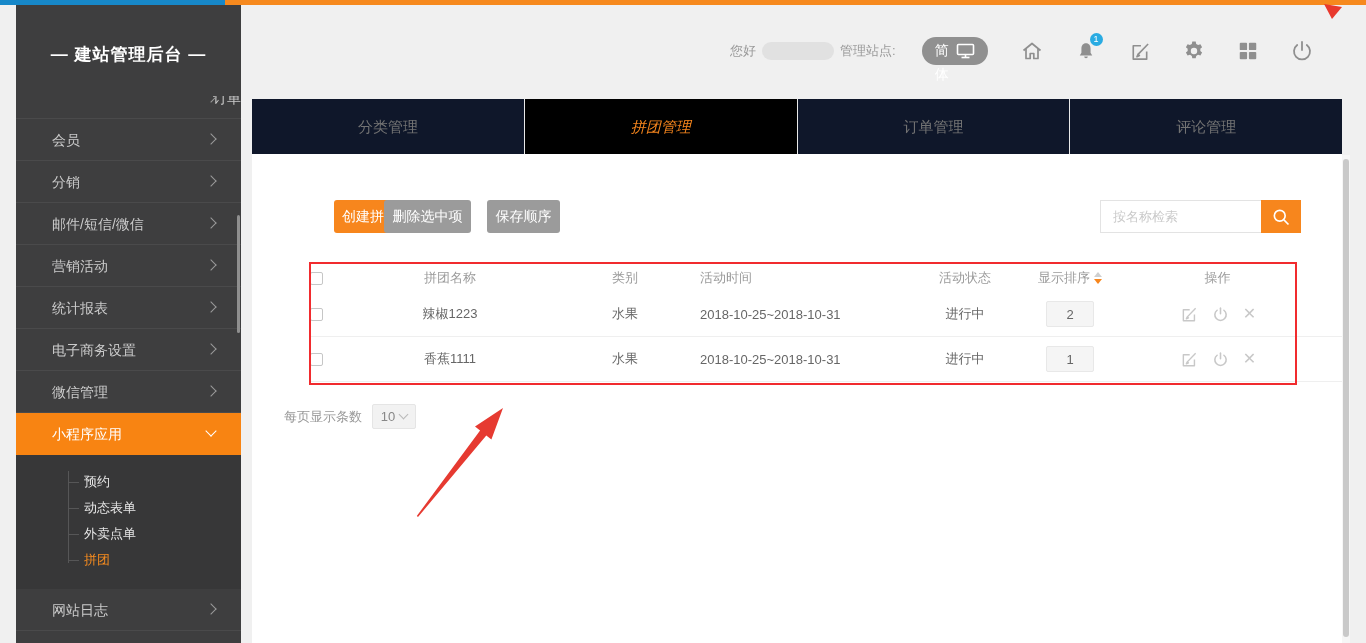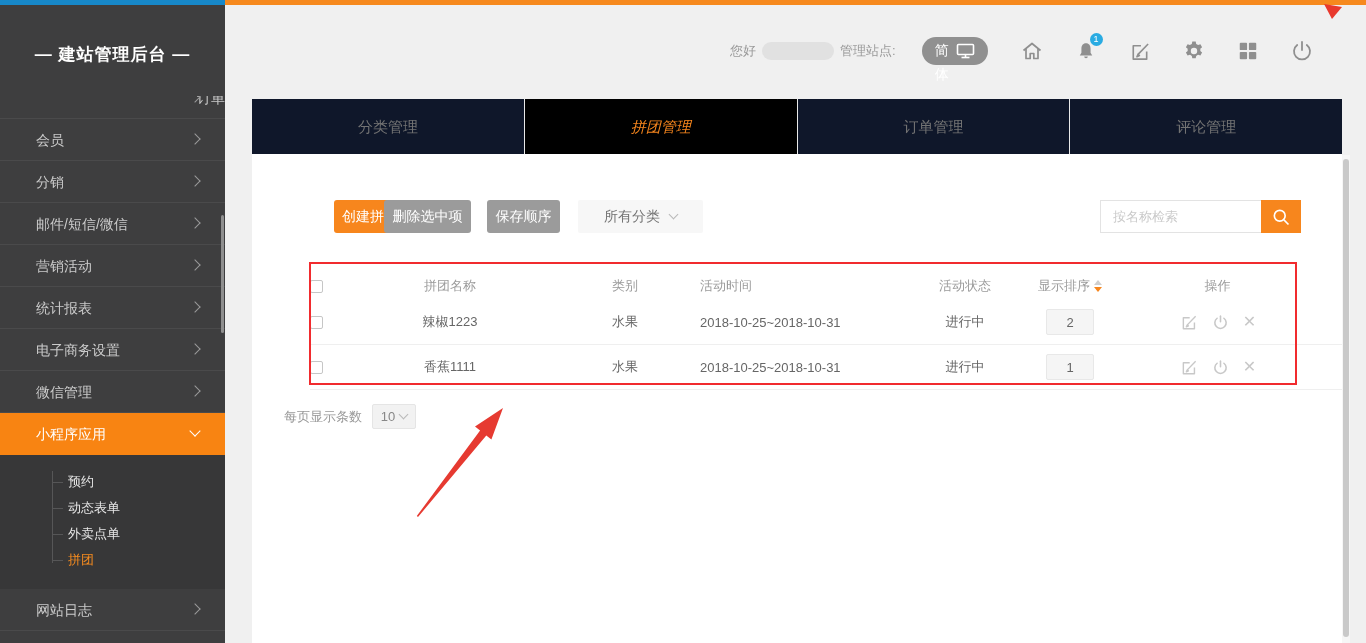--- a/index.html
+++ b/index.html
@@ -5,21 +5,21 @@
   * { margin:0; padding:0; box-sizing:border-box; }
   html,body { width:1366px; height:643px; overflow:hidden; }
   body { font-family:"Liberation Sans","DejaVu Sans",sans-serif; background:#f0f0f0; position:relative; }
   .stage { position:absolute; left:0; top:0; width:1366px; height:643px; overflow:hidden; }
 
   
   .strip-blue { position:absolute; left:0; top:0; width:225px; height:5px; background:#1788c9; }
   .strip-orange { position:absolute; left:225px; top:0; width:1141px; height:5px; background:#f6891e; }
 
   
-  .sidebar { position:absolute; left:0; top:5px; width:225px; height:638px; background:#3e3e3f; overflow:hidden; }
+  .sidebar { position:absolute; left:16px; top:5px; width:225px; height:638px; background:#3e3e3f; overflow:hidden; }
   .side-title { position:absolute; left:0; top:38px; width:100%; text-align:center; color:#fff; font-size:17px; font-weight:bold; letter-spacing:1px; }
   .menu { position:absolute; left:0; top:91px; width:100%; overflow:hidden; }
   .mi { position:relative; height:42px; line-height:42px; padding-left:36px; color:#cbcbcb; font-size:14px; border-bottom:1px solid #4a4a4b; cursor:pointer; }
   .mi.clip { height:23px; line-height:42px; overflow:hidden;text-align:right; }
   .mi.clip .mi-inner { position:relative; top:-19px; display:block; height:42px; line-height:42px; }
   .mi .chev { position:absolute; right:26px; top:16px; width:8px; height:8px; border-right:1px solid #9a9a9a; border-top:1px solid #9a9a9a; transform:rotate(45deg); }
   .mi.active { background:#f88412; color:#fff; border-bottom:none; }
   .mi.active .chev { border-color:#fff; transform:rotate(135deg); top:14px; }
   .submenu { position:relative; background:#373738; padding:14px 0 16px 0; }
   .smi { position:relative; height:26px; line-height:26px; padding-left:68px; color:#e6e6e6; font-size:13px; cursor:pointer; }
@@ -53,21 +53,21 @@
   .btn { position:absolute; top:200px; height:33px; border:none; border-radius:3px; color:#fff; font-size:14px; font-family:inherit; cursor:pointer; }
   .btn-orange { background:#f7861d;margin-left:40px; }
   .btn-gray { background:#9b9b9b; }
   .dd { position:absolute; left:578px; top:200px; width:125px; height:33px; background:#f7f7f7; border-radius:2px; color:#737373; font-size:14px; display:flex; align-items:center; justify-content:center; gap:10px; cursor:pointer; }
   .dd .dchev, .ps-box .dchev { width:7px; height:7px; border-right:1px solid #b9b9b9; border-bottom:1px solid #b9b9b9; transform:rotate(45deg); margin-top:-4px; }
   .search-input { position:absolute; left:1100px; top:200px; width:161px; height:33px; border:1px solid #e3e3e3; border-right:none; padding:0 12px; font-size:13px; color:#666; font-family:inherit; outline:none; }
   .search-input::placeholder { color:#c9c9c9; }
   .search-btn { position:absolute; left:1261px; top:200px; width:40px; height:33px; background:#f7861d; border:none; cursor:pointer; display:flex; align-items:center; justify-content:center; }
 
   
-  .tbl { position:absolute; left:310px; top:272px; width:1032px; }
+  .tbl { position:absolute; left:310px; top:264px; width:1032px; }
   .trow { display:flex; align-items:center; border-bottom:1px solid #efefef; font-size:13px; color:#666; }
   .trow.thead { height:28px; color:#9b9b9b; border-bottom:none; }
   .trow.tdata { height:45px; }
   .c-check { width:40px; display:flex; align-items:center; }
   .c-name { width:200px; text-align:center; }
   .c-cat { width:150px; text-align:center; }
   .c-time { width:220px; }
   .c-status { width:90px; text-align:center; }
   .c-order { width:120px; display:flex; align-items:center; justify-content:center; gap:4px; }
   .c-ops { width:175px; display:flex; align-items:center; justify-content:center; gap:14px; }
@@ -192,24 +192,20 @@
       <div class="tab">分类管理</div>
       <div class="tab active">拼团管理</div>
       <div class="tab">订单管理</div>
       <div class="tab">评论管理</div>
     </div>
   </div>
 
   <button class="btn btn-orange" style="left:294px; width:72px;">创建拼团</button>
   <button class="btn btn-gray" style="left:384px; width:87px;">删除选中项</button>
   <button class="btn btn-gray" style="left:487px; width:73px;">保存顺序</button>
-  <div class="dd">
-    <span>所有分类</span>
-    <span class="dchev"></span>
-  </div>
   <input class="search-input" type="text" placeholder="按名称检索" style="">
   <button class="search-btn">
     <svg width="20" height="20" viewBox="0 0 24 24" fill="none" stroke="#fff" stroke-width="2">
         <circle cx="10.5" cy="10.5" r="6.5"></circle>
         <line x1="15.5" y1="15.5" x2="21" y2="21"></line>
       </svg>
   </button>
 
   <div class="tbl">
     <div class="trow thead">

